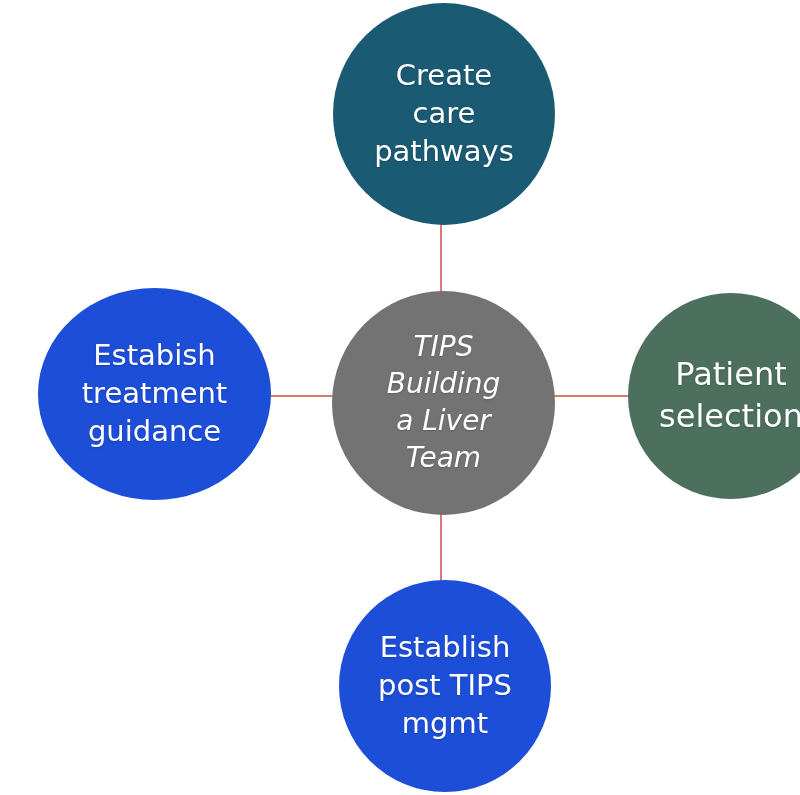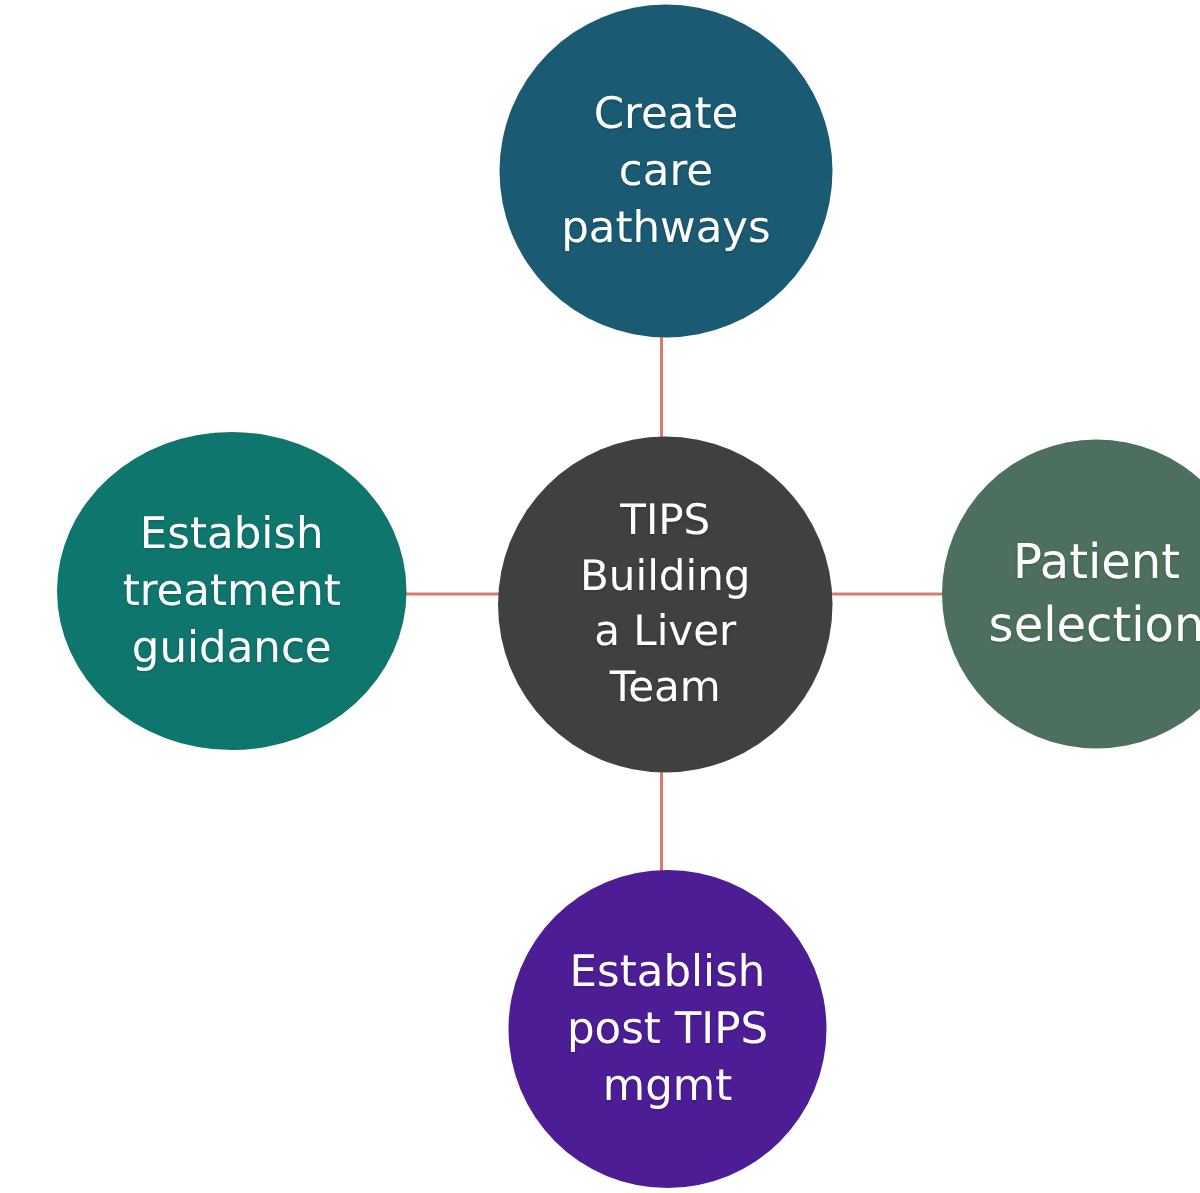--- a/index.html
+++ b/index.html
@@ -46,29 +46,29 @@
 <div class="canvas">
 
   <div class="connector v" style="left: 404px; top: 114px; height: 573px; background-color: rgb(217, 122, 113);"></div>
 
   <div class="connector h" style="left: 118px; top: 395px; width: 577px; background-color: rgb(217, 122, 113);"></div>
 
   <div class="node node-top" style="background-color: rgb(26, 90, 115);">Create
 care
 pathways</div>
 
-  <div class="node node-left" style="background-color: #0f766e;">Estabish
+  <div class="node node-left" style="background-color: #1d4ed8;">Estabish
 treatment
 guidance</div>
 
-  <div class="node node-center" style="background-color: #404040;">TIPS
+  <div class="node node-center" style="background-color: #737373; font-style: italic;">TIPS
 Building
 a Liver
 Team</div>
 
   <div class="node node-right" style="background-color: rgb(76, 111, 94);">Patient
 selection</div>
 
-  <div class="node node-bottom" style="background-color: #4c1d95;">Establish
+  <div class="node node-bottom" style="background-color: #1d4ed8;">Establish
 post TIPS
 mgmt</div>
 
 </div>
 
 </body></html>

